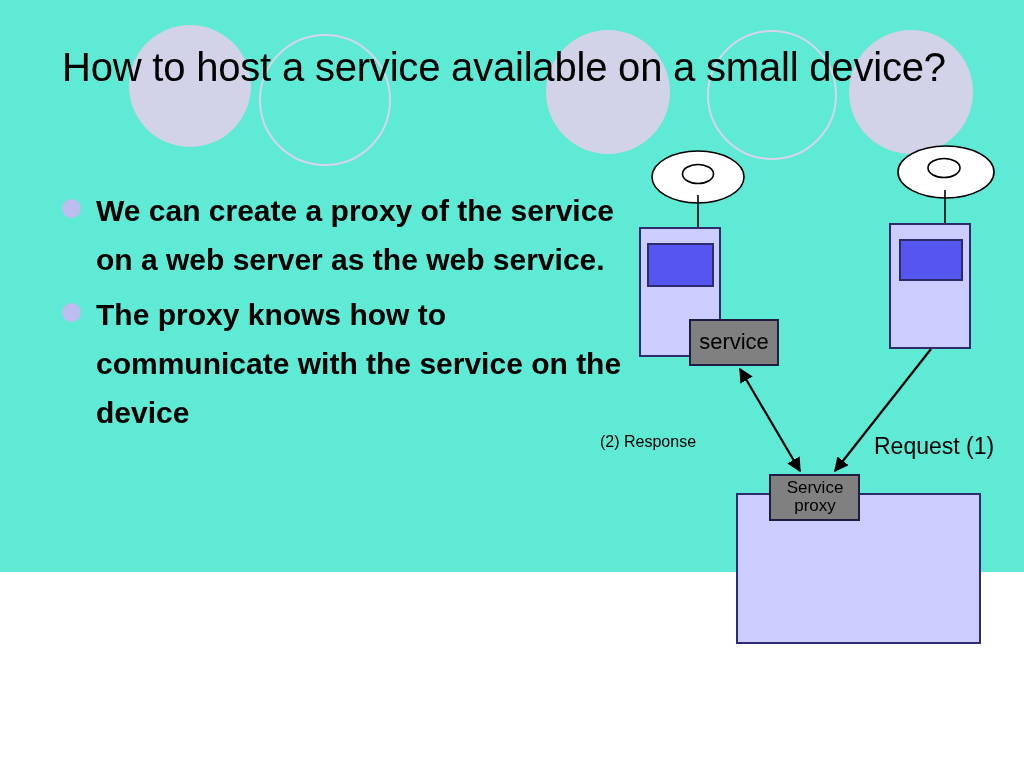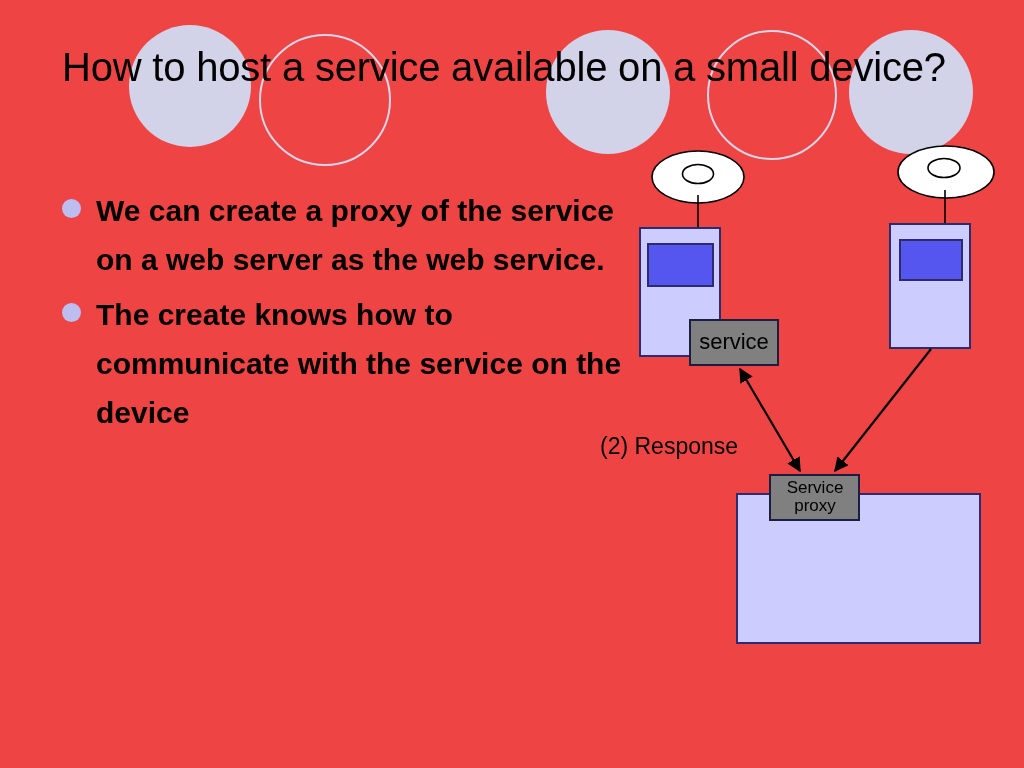--- a/index.html
+++ b/index.html
@@ -13,22 +13,22 @@
     position: relative;
     overflow: hidden;
     font-family: "Liberation Sans", sans-serif;
     color: #000000;
   }
 
   #slide {
     position: absolute;
     left: 0; top: 0;
     width: 1024px;
-    height: 768px;
-    background: #ef4444;
+    height: 572px;
+    background: #5eead4;
   }
 
   
   .deco-layer {
     position: absolute;
     left: 0; top: 0;
     width: 1024px;
     height: 200px;
     pointer-events: none;
   }
@@ -163,21 +163,21 @@
   #webserver-label {
     left: 737px;
     top: 554px;
     width: 243px;
     font-size: 24px;
   }
   #response-label {
     position: absolute;
     left: 600px;
     top: 433px;
-    font-size: 23px;
+    font-size: 16px;
     color: #000000;
     white-space: nowrap;
   }
   #request-label {
     position: absolute;
     left: 874px;
     top: 433px;
     font-size: 23px;
     color: #000000;
     white-space: nowrap;
@@ -198,21 +198,21 @@
 
   <div id="title">How to host a service available on a small device?</div>
 
   <div id="bullets">
     <div class="bullet-row">
       <span class="bullet-dot"></span>
       <span class="bullet-text">We can create a proxy of the service on a web server as the web service.</span>
     </div>
     <div class="bullet-row">
       <span class="bullet-dot"></span>
-      <span class="bullet-text">The create knows how to communicate with the service on the device</span>
+      <span class="bullet-text">The proxy knows how to communicate with the service on the device</span>
     </div>
   </div>
 
   <div id="diagram">
 
     <svg id="diagram-svg" width="1024" height="768" viewBox="0 0 1024 768">
       <defs>
         <marker id="ah" viewBox="0 0 10 10" refX="9" refY="5" markerWidth="6.5" markerHeight="6.5" orient="auto-start-reverse">
           <path d="M 0 0 L 10 5 L 0 10 z" fill="#000000"></path>
         </marker>
@@ -248,15 +248,16 @@
 
       <rect class="gray-box" x="690" y="320" width="88" height="45"></rect>
 
       <rect class="gray-box" x="770" y="475" width="89" height="45"></rect>
     </svg>
 
     <div class="box-label" id="service-label">service</div>
     <div class="box-label" id="proxy-label">Service
 proxy</div>
     <div id="response-label">(2) Response</div>
+    <div id="request-label">Request (1)</div>
   </div>
 
 </div>
 
 </body></html>

